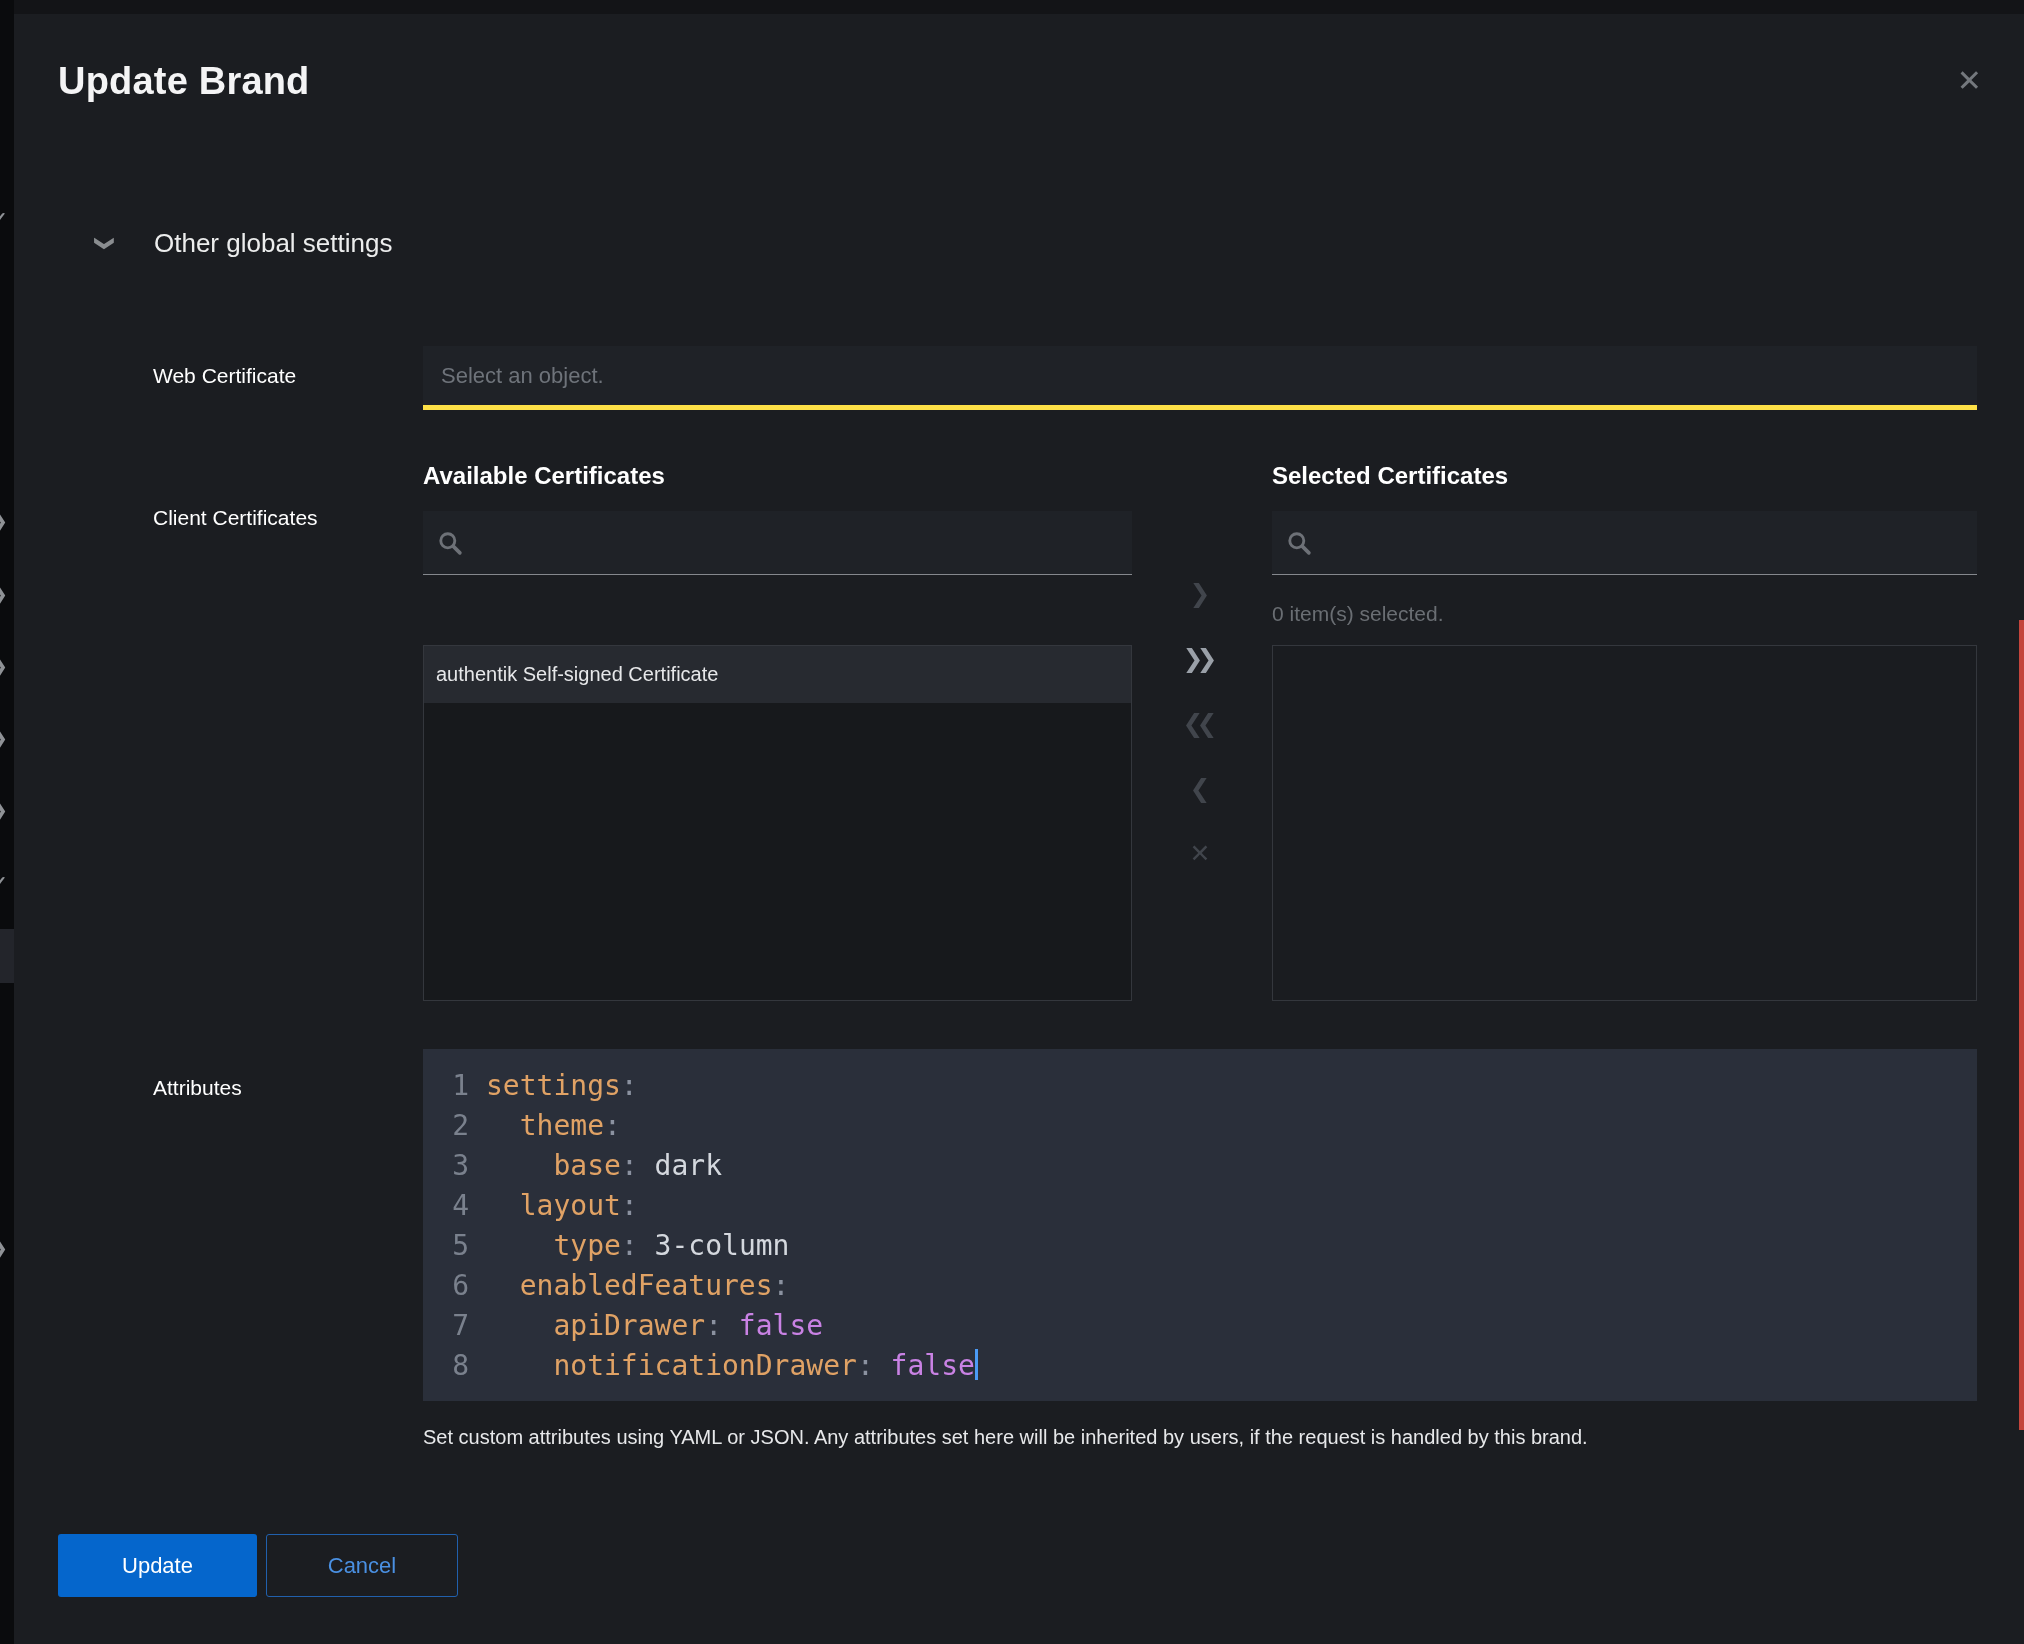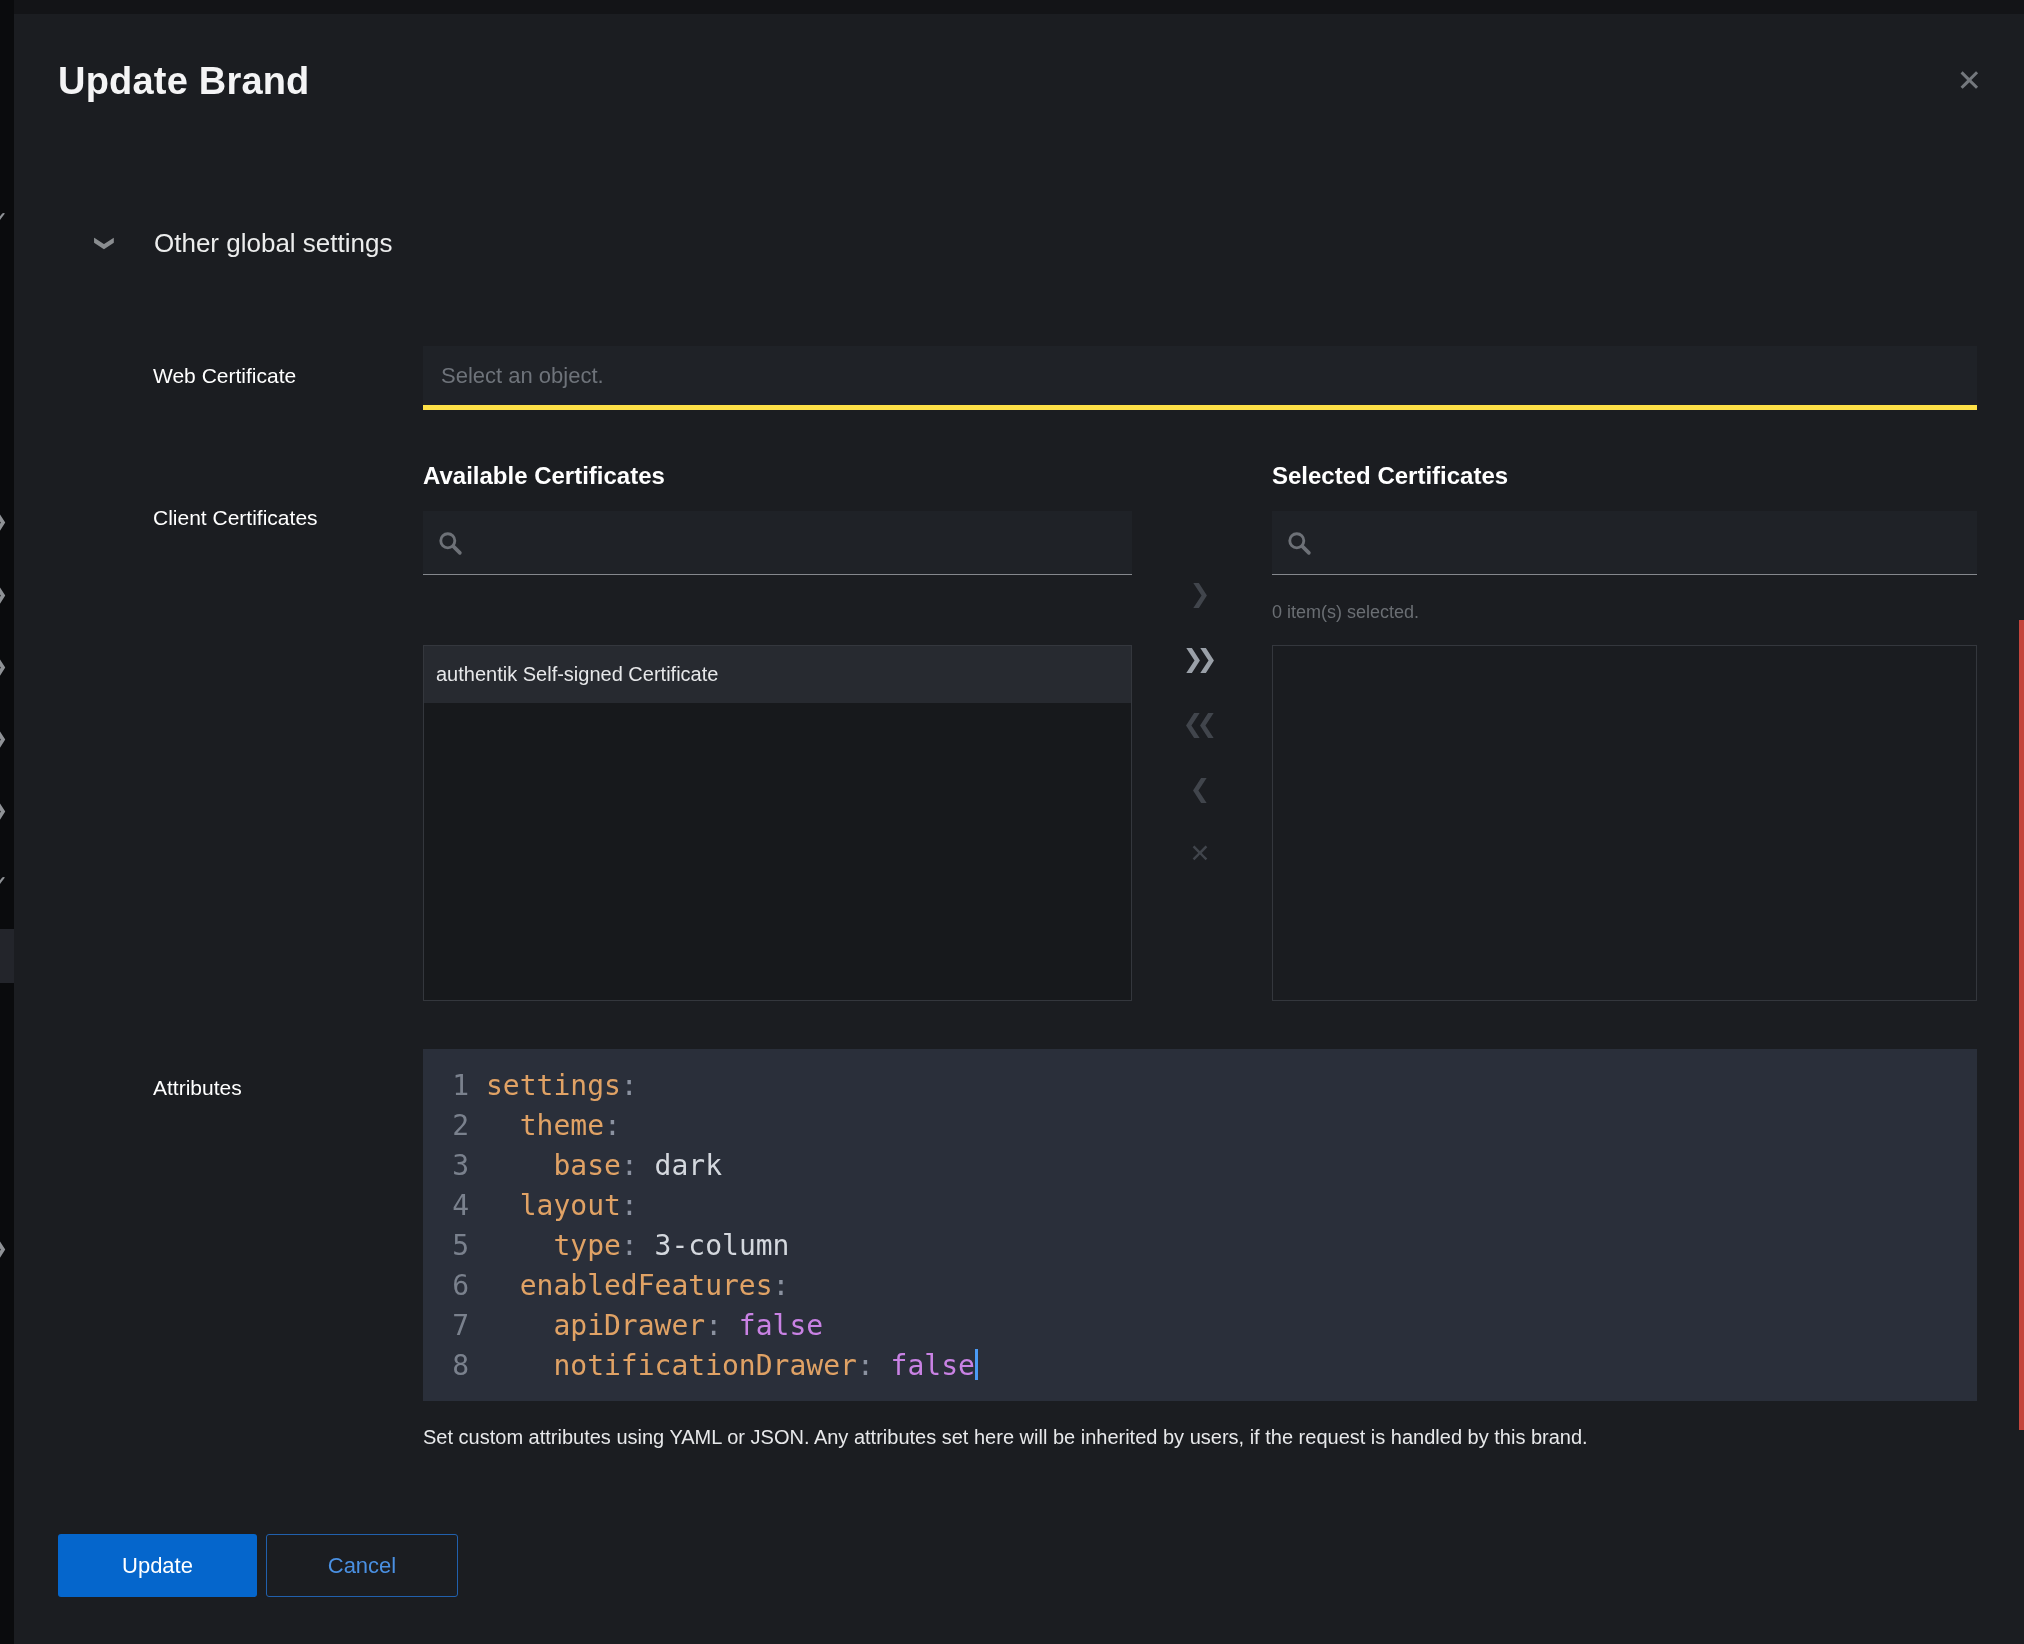--- a/index.html
+++ b/index.html
@@ -56,21 +56,21 @@
   
   .dls-header { position:absolute; top:448px; font-size:24px; font-weight:700; color:#fff; }
   .dls-search {
     position:absolute; top:497px; height:64px; background:#1f2227;
     border-bottom:1px solid #85888d; display:flex; align-items:center; padding:0 14px;
   }
   .dls-search input {
     flex:1; background:transparent; border:none; outline:none; color:#e9eaec;
     font-size:21px; margin-left:12px; font-family:"Liberation Sans", sans-serif;
   }
-  .dls-status { position:absolute; left:1258px; top:588px; font-size:18px; color:#6a6e73; }
+  .dls-status { position:absolute; left:1258px; top:588px; font-size:21px; color:#6a6e73; }
   .dls-panel {
     position:absolute; top:631px; height:356px;
     border:1px solid #34373d; background:#17191c; overflow:hidden;
   }
   .dls-panel.right { background:#1a1c20; }
   .dls-item {
     height:57px; background:#272a30; color:#e6e7e9; font-size:20px;
     display:flex; align-items:center; padding:12px 12px; cursor:pointer;
   }
   .xfer-col {

